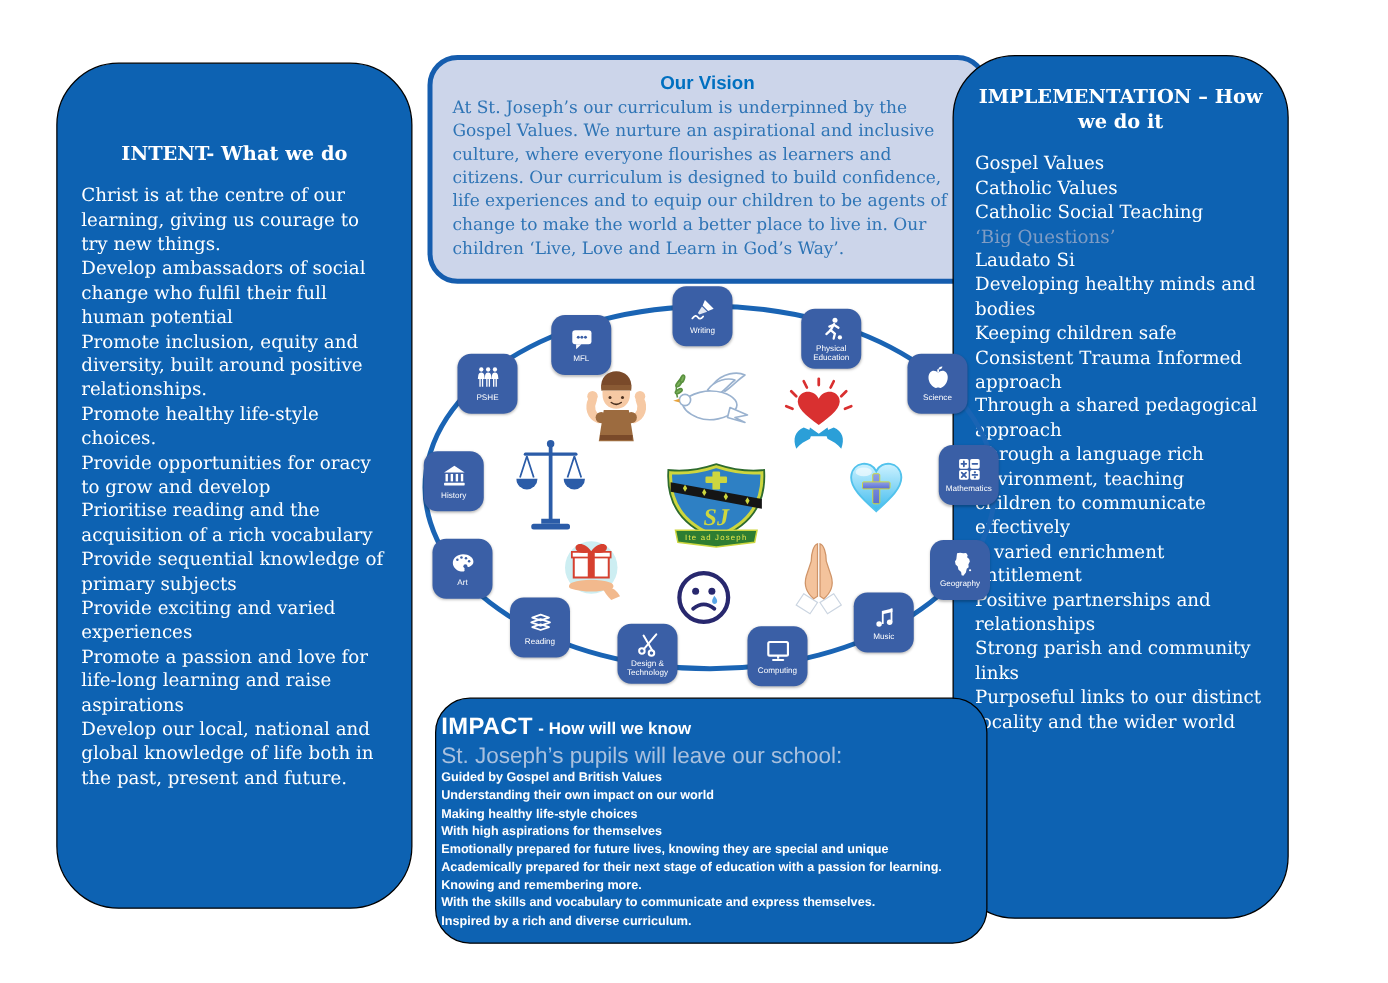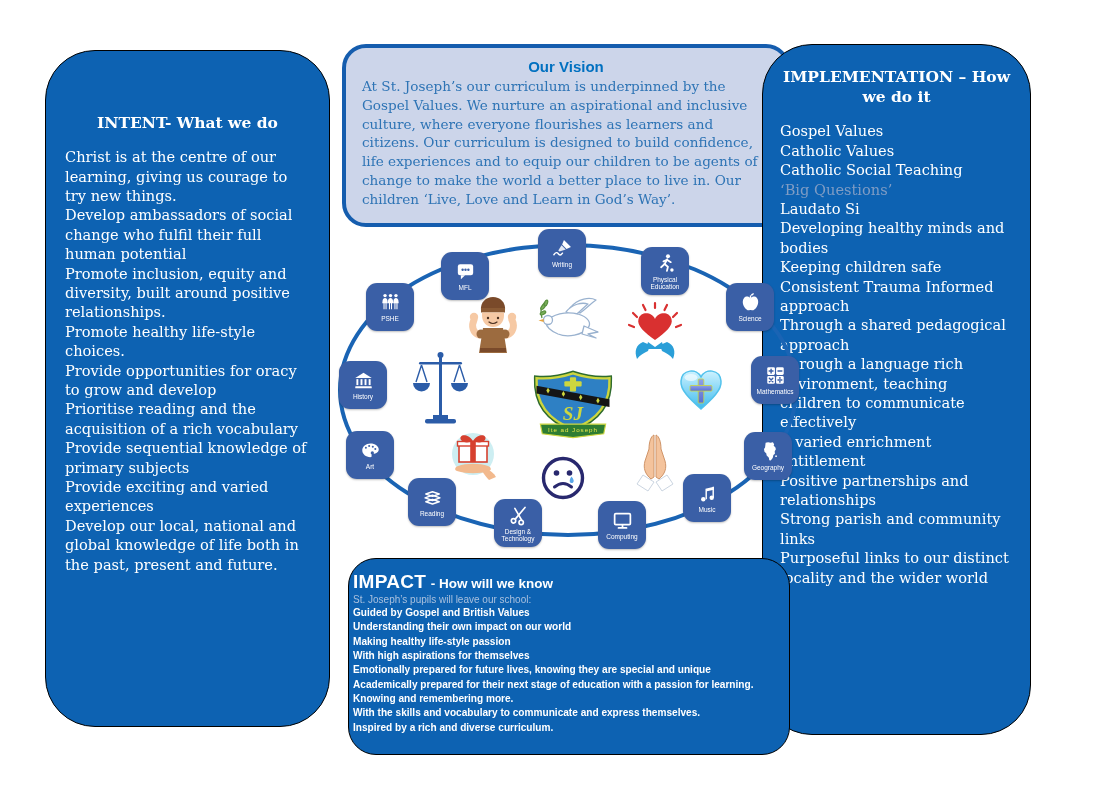--- a/index.html
+++ b/index.html
@@ -41,39 +41,40 @@
   .blabel{font-size:6.5px;line-height:1.1;color:#fff;text-align:center;max-width:46px;}
   .cimg{position:absolute;}
 
   
   .impact{position:absolute;left:348px;top:558px;width:442px;height:197px;box-sizing:border-box;
           background:var(--panel-blue);border:1.6px solid #000;border-radius:28px;
           color:#fff;padding:13px 10px 10px 4px;}
   .impact-title{line-height:1;}
   .impact-title .big{font-size:19px;font-weight:bold;letter-spacing:.3px;}
   .impact-title .rest{font-size:13.5px;font-weight:bold;}
-  .impact-sub{font-size:10px;color:var(--impact-subtitle);margin:3px 0 1px 0;}
+  .impact-sub{font-size:18px;color:var(--impact-subtitle);margin:3px 0 1px 0;}
   .impact .iline{font-size:10.1px;font-weight:bold;line-height:1.42;}
 </style>
 </head>
 <body>
 
 <div class="canvas">
 
   <section class="panel left">
     <h2>INTENT- What we do</h2>
     <div>
       <div class="line">Christ is at the centre of our learning, giving us courage to try new things.</div>
       <div class="line">Develop ambassadors of social change who fulfil their full human potential</div>
       <div class="line">Promote inclusion, equity and diversity, built around positive relationships.</div>
       <div class="line">Promote healthy life-style choices.</div>
       <div class="line">Provide opportunities for oracy to grow and develop</div>
       <div class="line">Prioritise reading and the acquisition of a rich vocabulary</div>
       <div class="line">Provide sequential knowledge of primary subjects</div>
       <div class="line">Provide exciting and varied experiences</div>
+      <div class="line">Promote a passion and love for life-long learning and raise aspirations</div>
       <div class="line">Develop our local, national and global knowledge of life both in the past, present and future.</div>
     </div>
   </section>
 
   <section class="vision">
     <h1>Our Vision</h1>
     <p>At St. Joseph’s our curriculum is underpinned by the Gospel Values. We nurture an aspirational and inclusive culture, where everyone flourishes as learners and citizens. Our curriculum is designed to build confidence, life experiences and to equip our children to be agents of change to make the world a better place to live in. Our children ‘Live, Love and Learn in God’s Way’.</p>
   </section>
 
   <section class="panel right">
@@ -395,21 +396,21 @@
   </svg>
 
   <section class="impact">
     <div class="impact-title">
       <span class="big">IMPACT</span>
       <span class="rest">- How will we know</span>
     </div>
     <div class="impact-sub">St. Joseph’s  pupils will leave our school:</div>
     <div class="iline">Guided by Gospel and British Values</div>
     <div class="iline">Understanding their own impact on our world</div>
-    <div class="iline">Making healthy life-style passion</div>
+    <div class="iline">Making healthy life-style choices</div>
     <div class="iline">With high aspirations for themselves</div>
     <div class="iline">Emotionally prepared for future lives, knowing they are special and unique</div>
     <div class="iline">Academically prepared for their next stage of education with a passion for learning.</div>
     <div class="iline">Knowing and remembering more.</div>
     <div class="iline">With the skills and vocabulary to communicate and express themselves.</div>
     <div class="iline">Inspired by a rich and diverse curriculum.</div>
   </section>
 
 </div>
 

